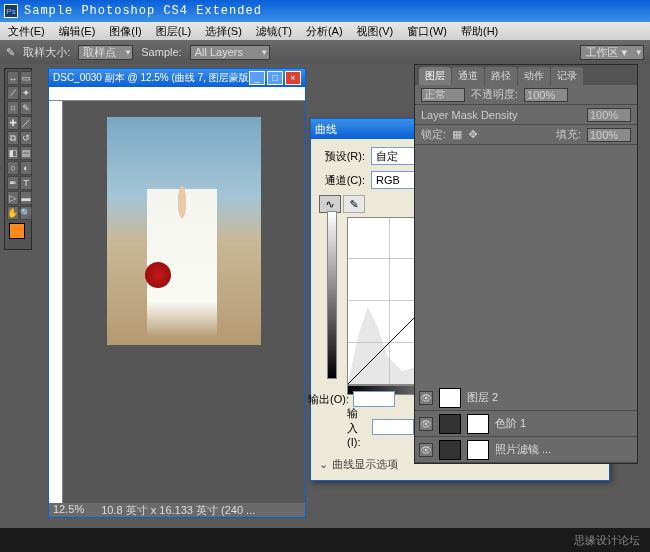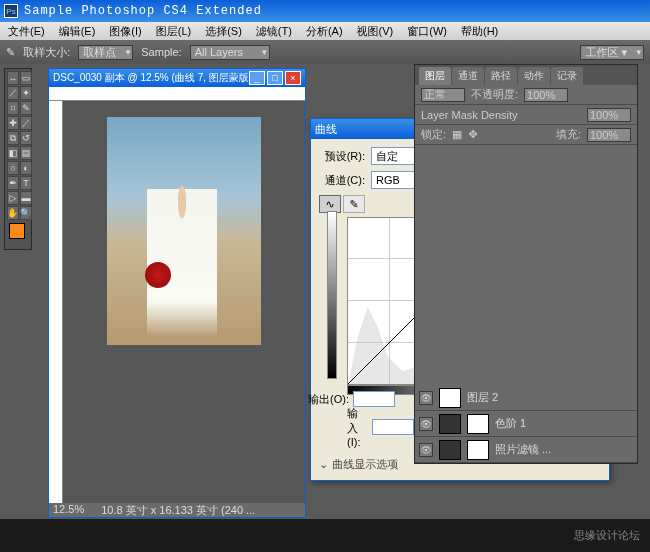--- a/index.html
+++ b/index.html
@@ -62,21 +62,21 @@
 .panels .tabs{height:20px;background:#545454;display:flex;align-items:flex-end;padding:0 4px;gap:1px;}
 .panels .tabs .tab{padding:2px 6px;background:#6a6a6a;color:#ddd;font-size:10px;border-radius:3px 3px 0 0;margin-top:36px;}
 .panels .tabs .tab.active{background:#7a7a7a;color:#fff;}
 .panels .prow{height:20px;display:flex;align-items:center;gap:6px;padding:0 6px;color:#ccc;font-size:10px;border-bottom:1px solid #4a4a4a;}
 .panels .prow .fld{background:#8a8a8a;border:1px solid #3a3a3a;height:14px;width:44px;padding:0 2px;display:flex;align-items:center;}
 .panels .layers{max-height:150px;overflow:hidden;margin-top:240px;}
 .panels .layer{height:26px;background:#6a6a6a;border-bottom:1px solid #4a4a4a;display:flex;align-items:center;gap:6px;padding:0 4px;color:#ddd;}
 .panels .layer .eye{width:14px;height:14px;background:#7a7a7a;border:1px solid #3a3a3a;display:flex;align-items:center;justify-content:center;font-size:9px;}
 .panels .layer .thumb{width:22px;height:20px;background:#fff;border:1px solid #000;}
 .panels .layer .mask{width:22px;height:20px;background:#fff;border:1px solid #000;}
-.footer{position:absolute;bottom:0;left:0;right:0;height:33px;background:#1a1a1a;color:#888;display:flex;align-items:center;justify-content:flex-end;padding:0 10px;gap:12px;font-size:10px;}
+.footer{position:absolute;bottom:0;left:0;right:0;height:24px;background:#1a1a1a;color:#888;display:flex;align-items:center;justify-content:flex-end;padding:0 10px;gap:12px;font-size:10px;}
 </style>
 </head>
 <body>
 
 <div class="titlebar">
   <span class="ps-icon">Ps</span>
   <span class="title">Sample Photoshop CS4 Extended</span>
 </div>
 
 <div class="menubar">

